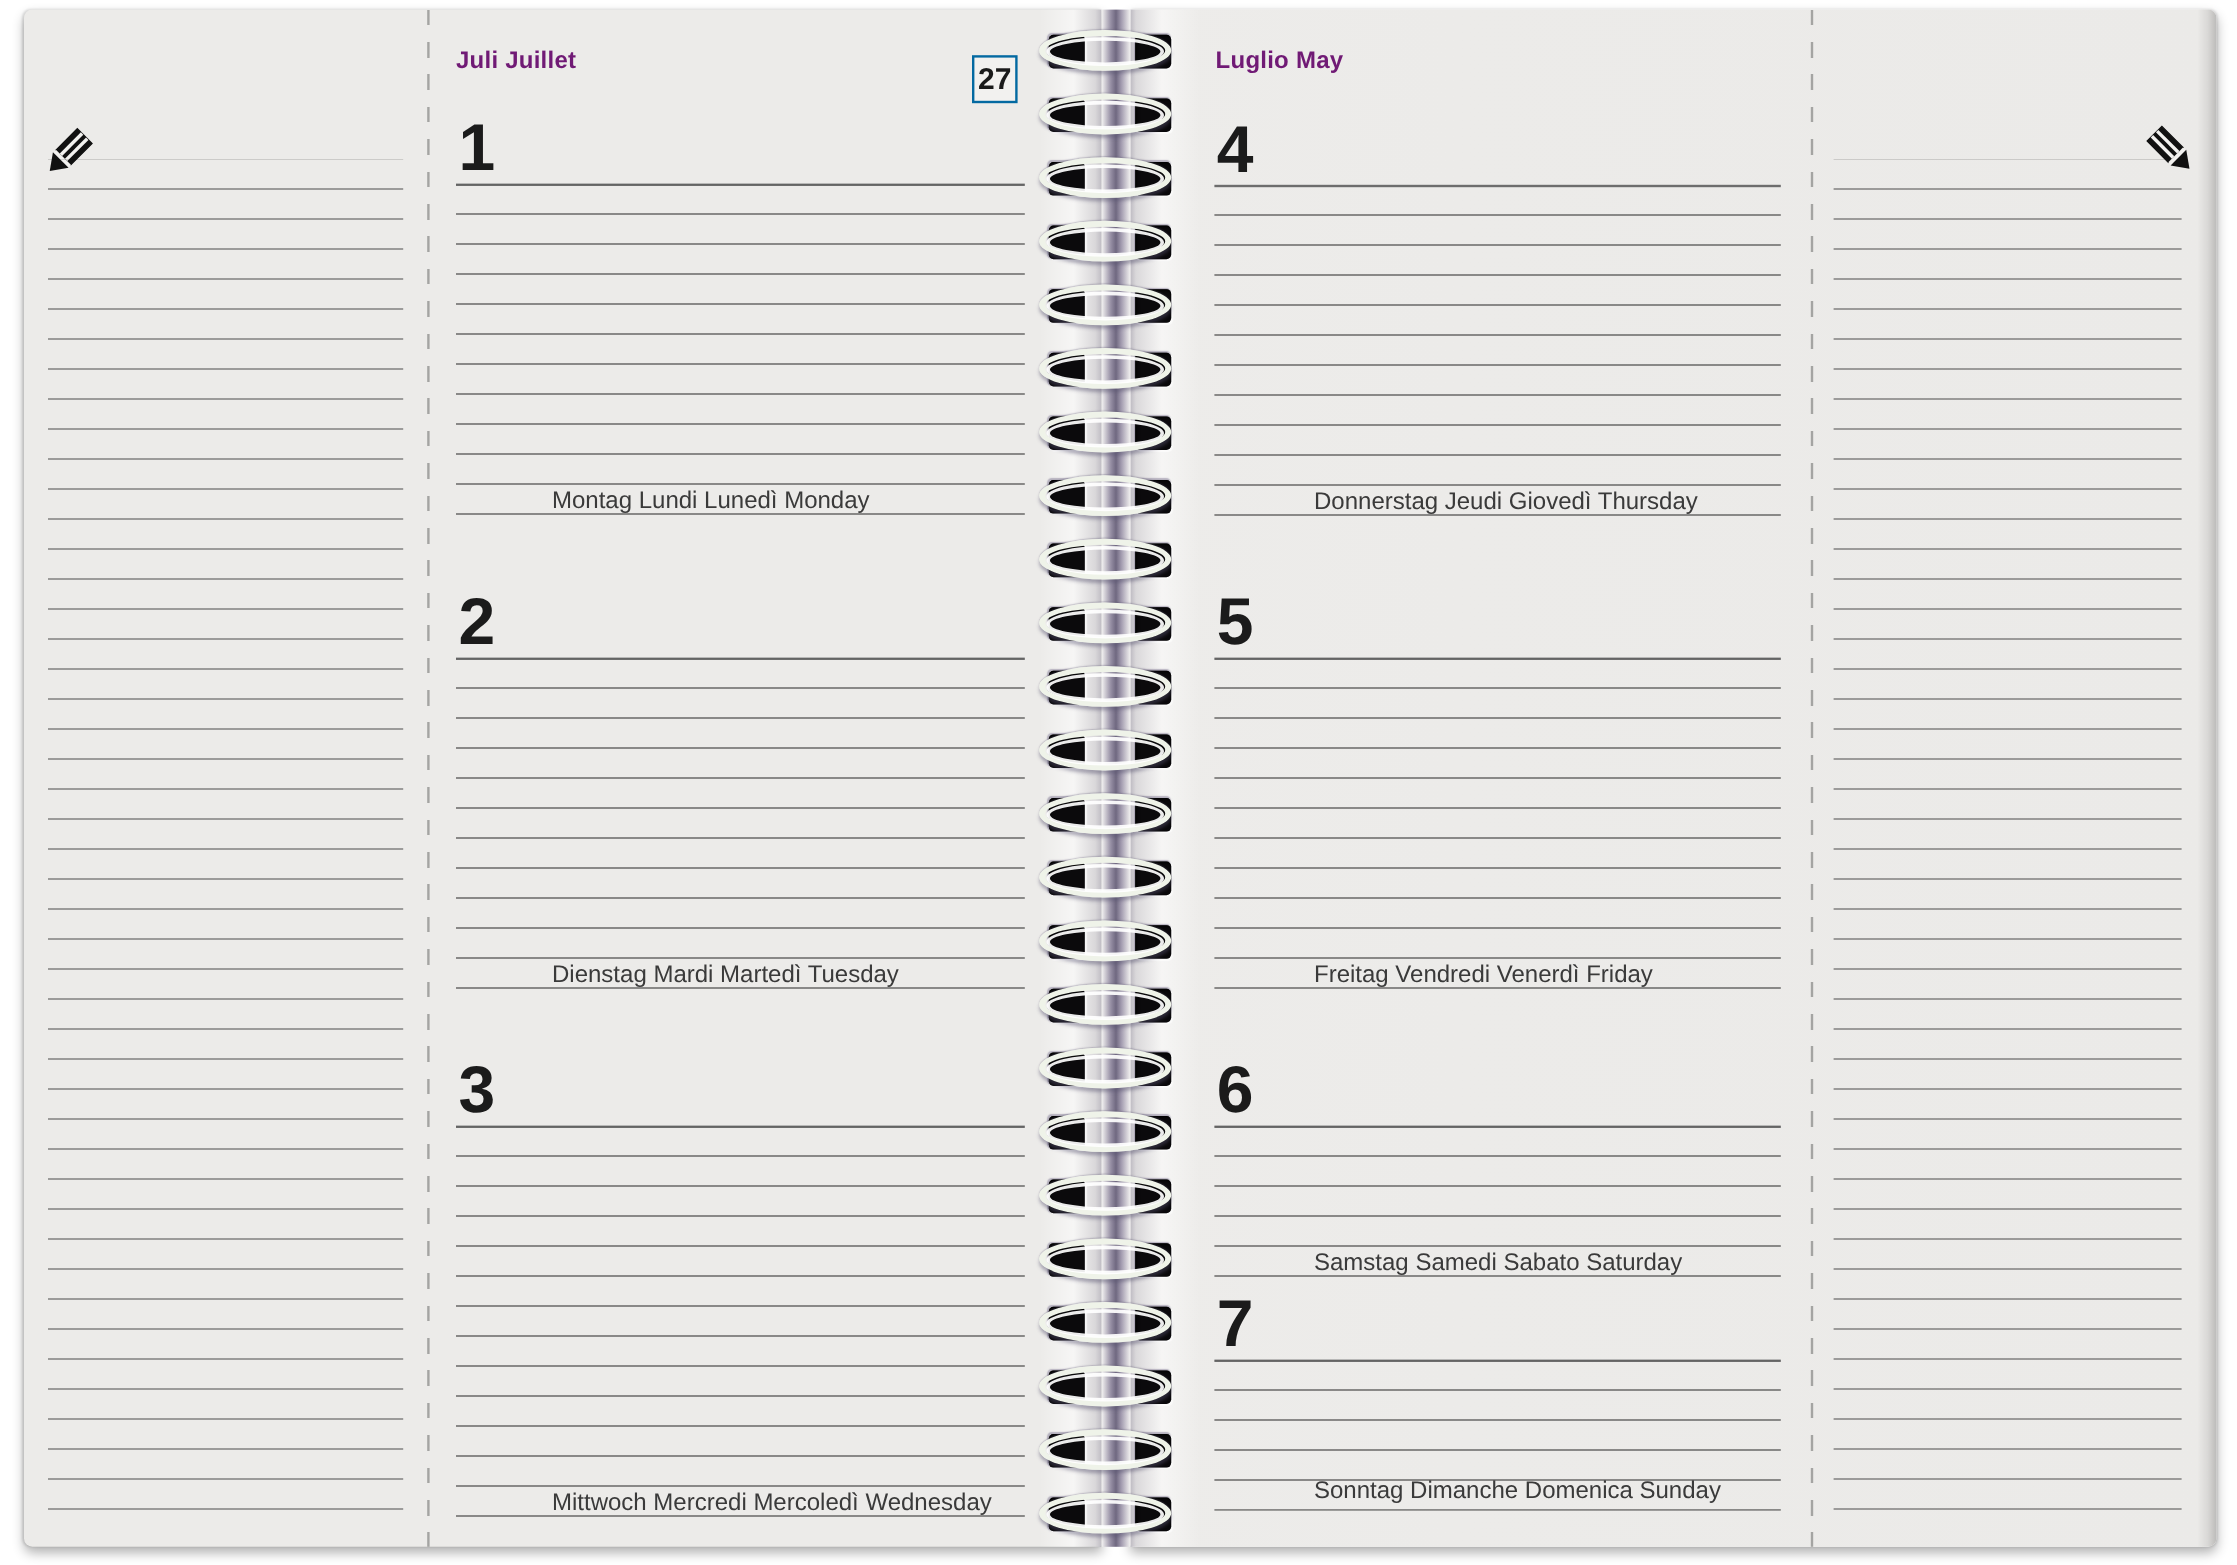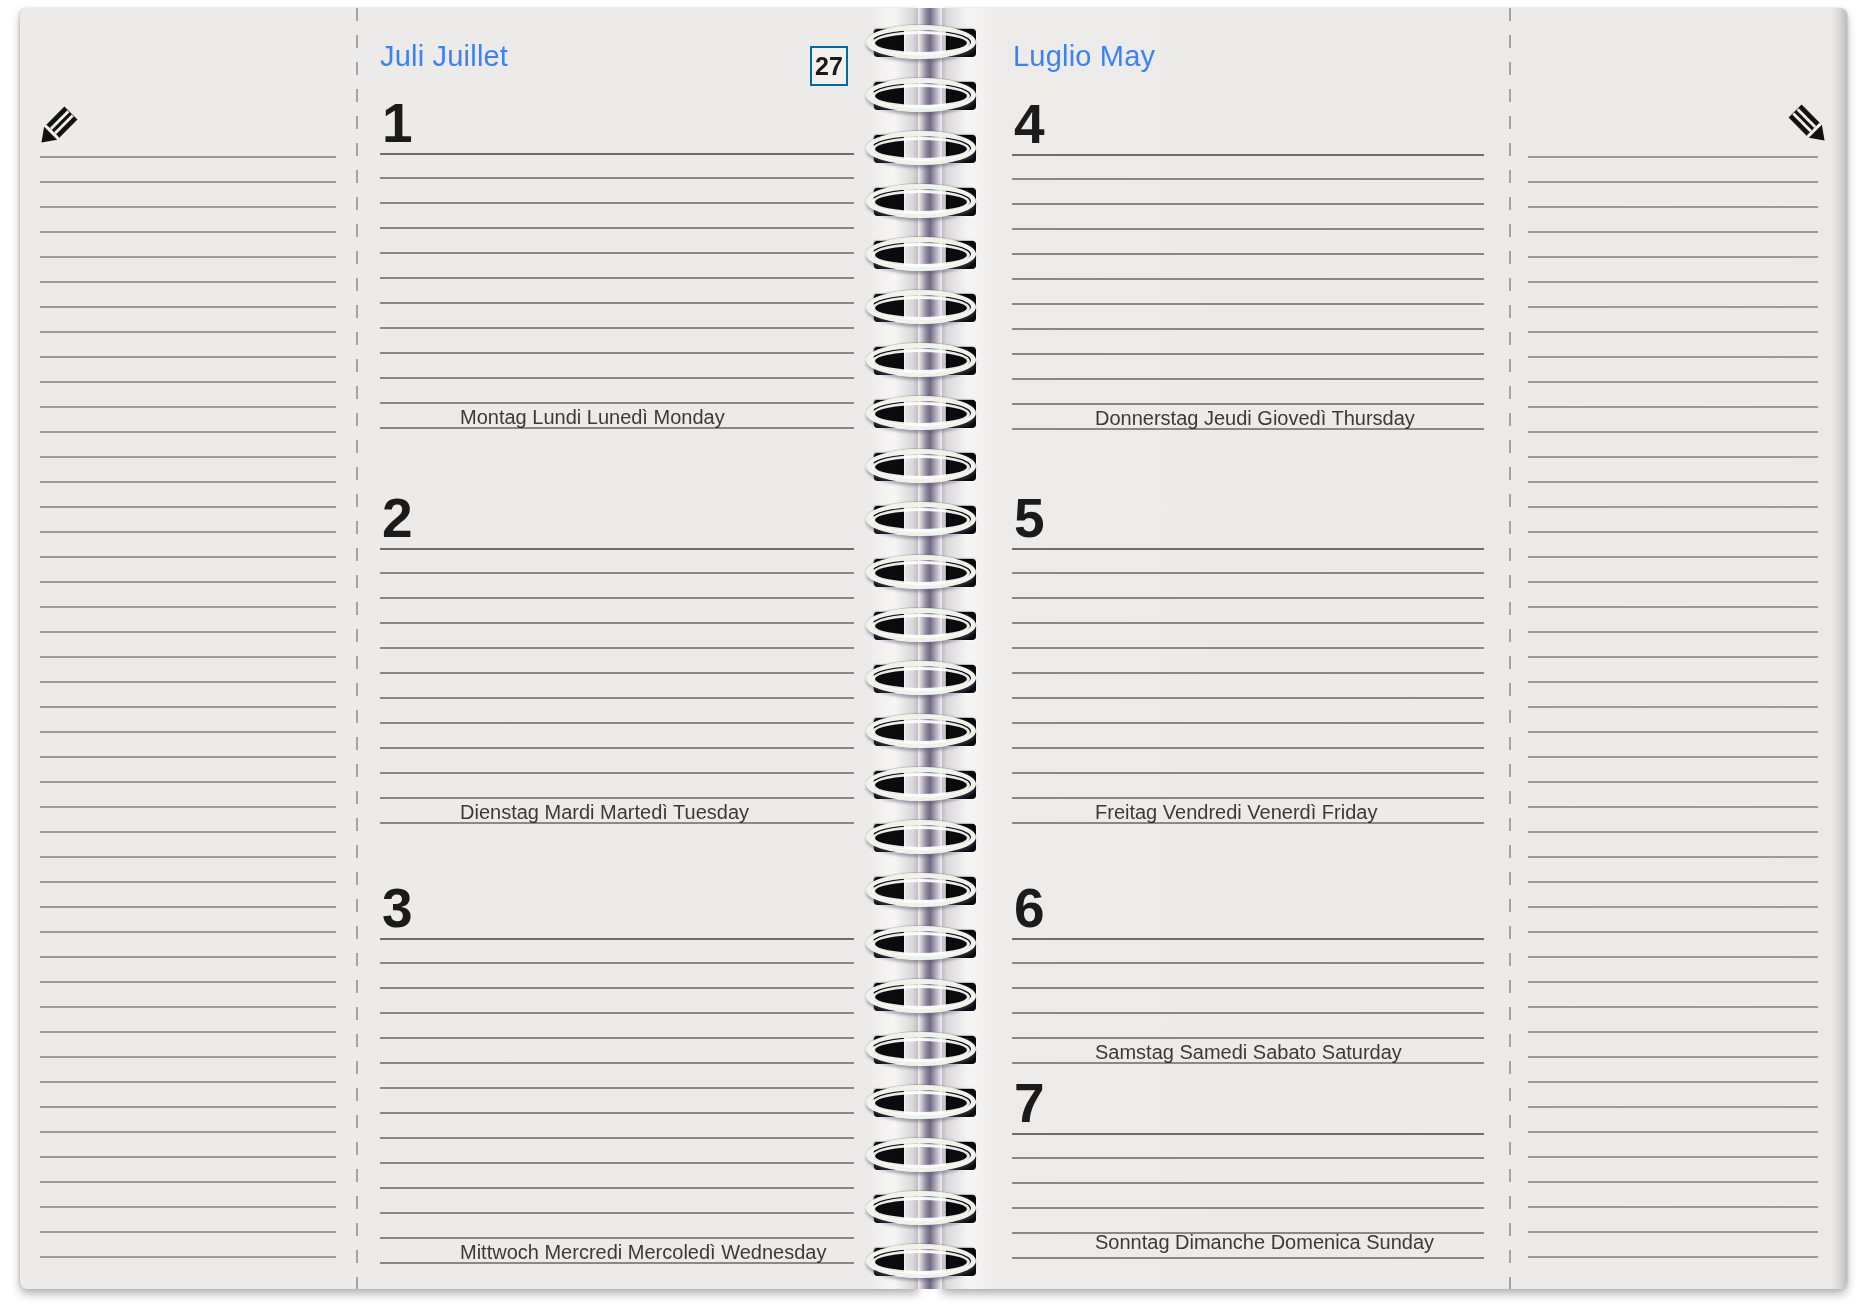--- a/index.html
+++ b/index.html
@@ -33,21 +33,21 @@
   
   .perf{position:absolute;top:8px;height:1281px;width:2px;
     background:repeating-linear-gradient(to bottom,#a4a4a2 0 13px,transparent 13px 27px);}
   
   .notes-lines{position:absolute;top:133px;height:1126px;
     background:repeating-linear-gradient(to bottom,transparent 0,transparent 23.4px,rgba(0,0,0,0.34) 23.4px,rgba(0,0,0,0.34) 25px);}
   
   .pencil{position:absolute;width:52px;height:52px;}
   .pencil.flip{transform:scaleX(-1);}
   
-  .page-title{position:absolute;top:40px;font-size:29px;font-weight:normal;color:#3b82f6;letter-spacing:0.2px;}
+  .page-title{position:absolute;top:40px;font-size:20px;font-weight:bold;color:#701a75;letter-spacing:0.2px;}
   .week-badge{position:absolute;left:810px;top:46px;width:34px;height:36px;
     border:2px solid #0369a1;background:#f2f1ef;display:flex;align-items:center;justify-content:center;
     font-size:25px;font-weight:bold;color:#1a1a1a;}
   
   .day{position:absolute;}
   .day .num{position:absolute;left:2px;top:4px;font-size:55px;line-height:56px;font-weight:bold;color:#1b1b1b;}
   .day .lbl{position:absolute;bottom:8px;font-size:20px;color:#3a3a3a;}
   .day .rule{position:absolute;left:0;right:0;top:62px;height:2px;background:#6d6d6d;}
   .day .wlines{position:absolute;left:0;right:0;top:63px;
     background:repeating-linear-gradient(to bottom,transparent 0,transparent 23.4px,rgba(0,0,0,0.42) 23.4px,rgba(0,0,0,0.42) 25px);}

